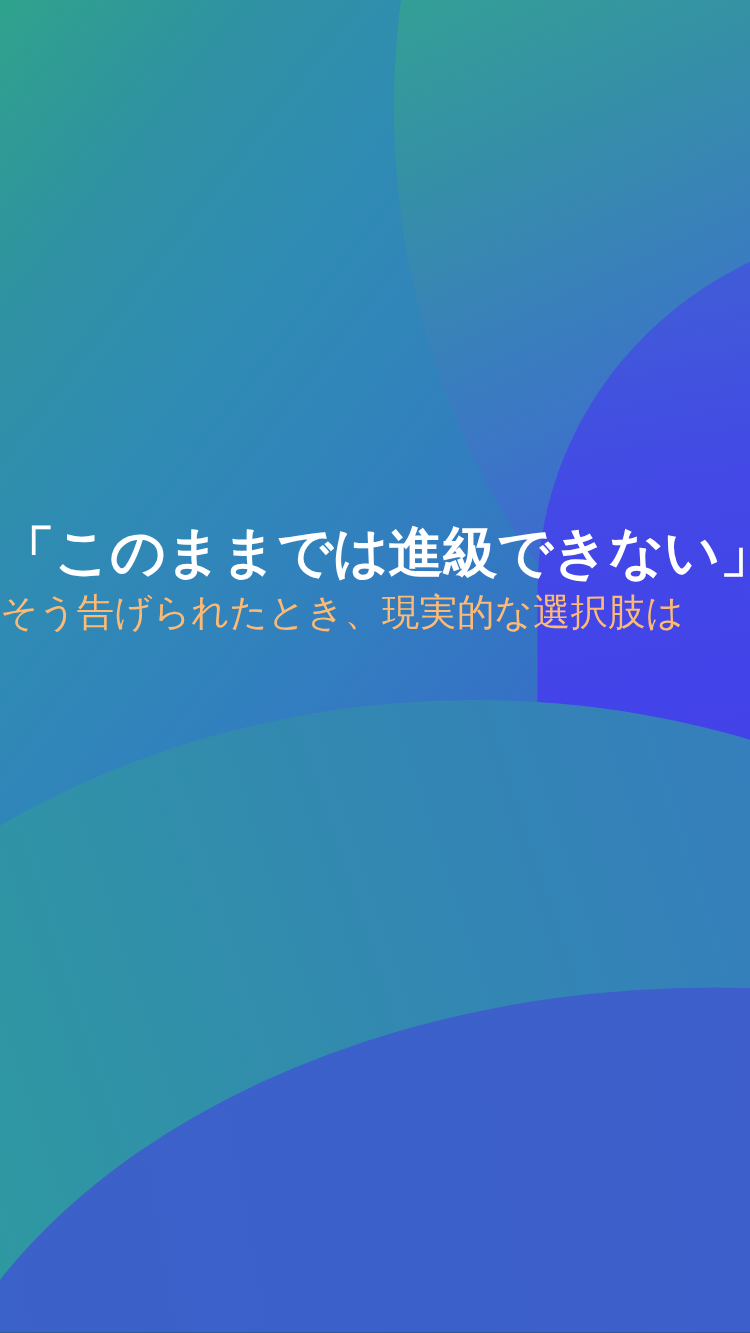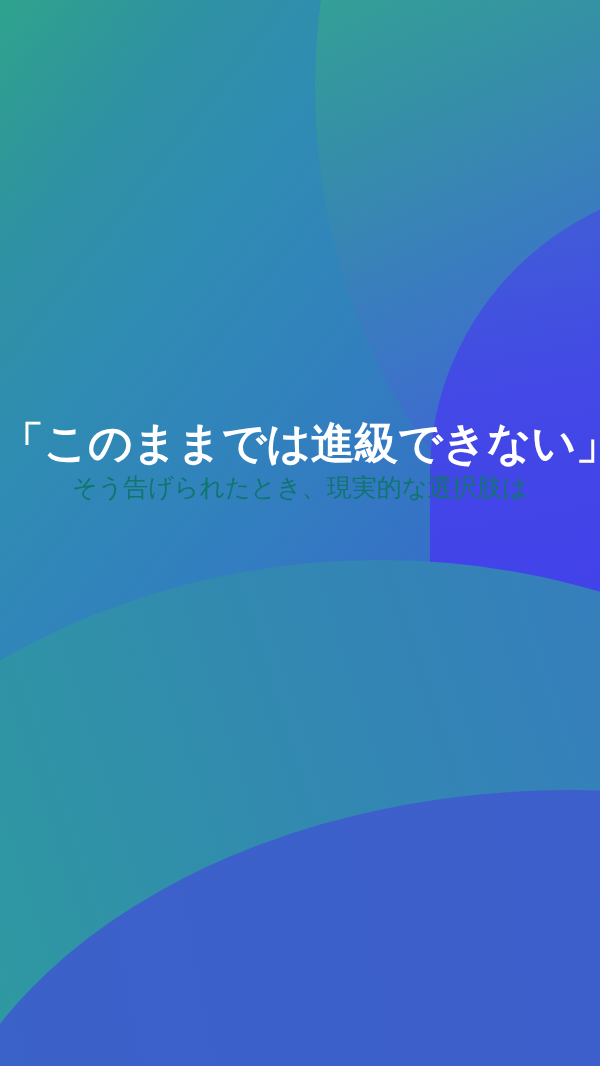--- a/index.html
+++ b/index.html
@@ -95,37 +95,37 @@
         #3f5bcd 80%,
         #4057cf 100%);
   }
 
   
   .text-block {
     position: absolute;
     left: 0;
     right: 0;
     top: 418px;
-    text-align: center;
+    text-align: left;
     z-index: 20;
   }
   .headline {
     margin: 0;
     color: #ffffff;
     font-weight: bold;
     font-size: 44px;
     line-height: 1.12;
     letter-spacing: -0.5px;
     white-space: nowrap;
   }
   .subhead {
     margin: 6px 0 0 0;
-    color: #0f766e;
+    color: #fdba74;
     font-weight: normal;
-    font-size: 25px;
+    font-size: 30px;
     line-height: 1.2;
     letter-spacing: 0px;
     white-space: nowrap;
   }
 </style>
 </head>
 <body>
 
 <div id="stage">
 

